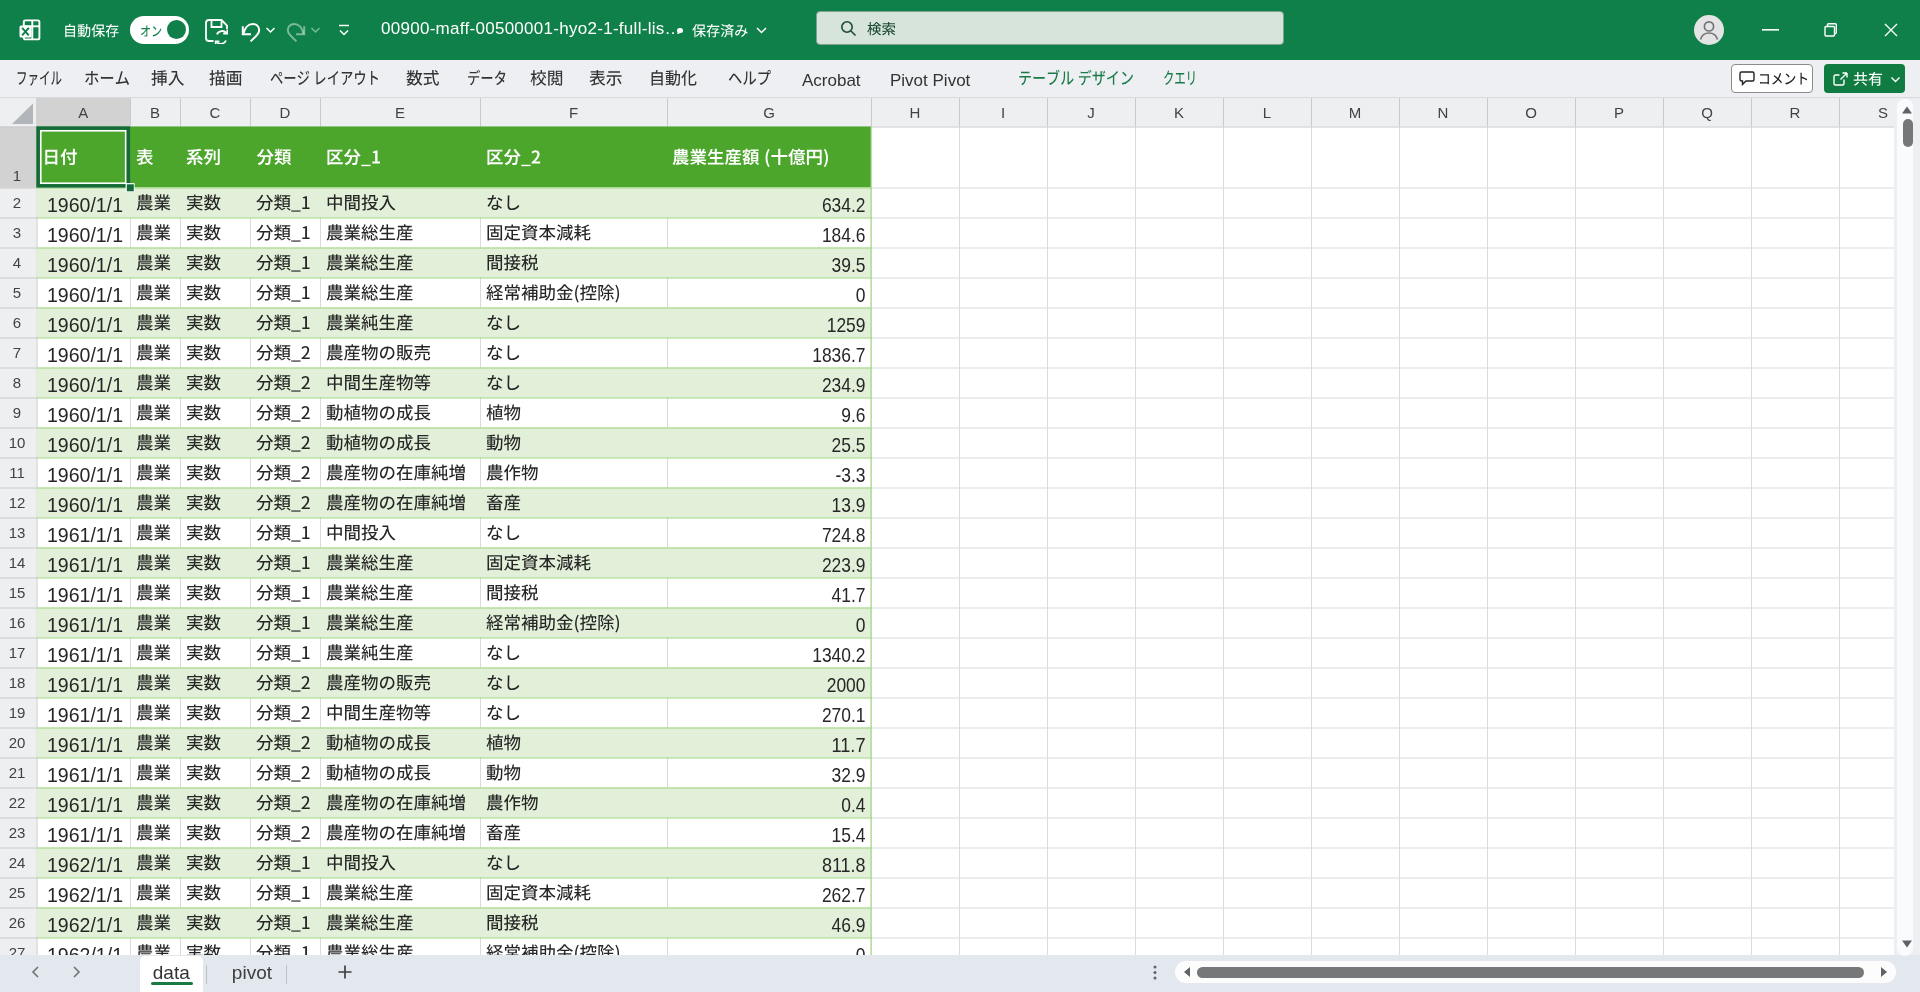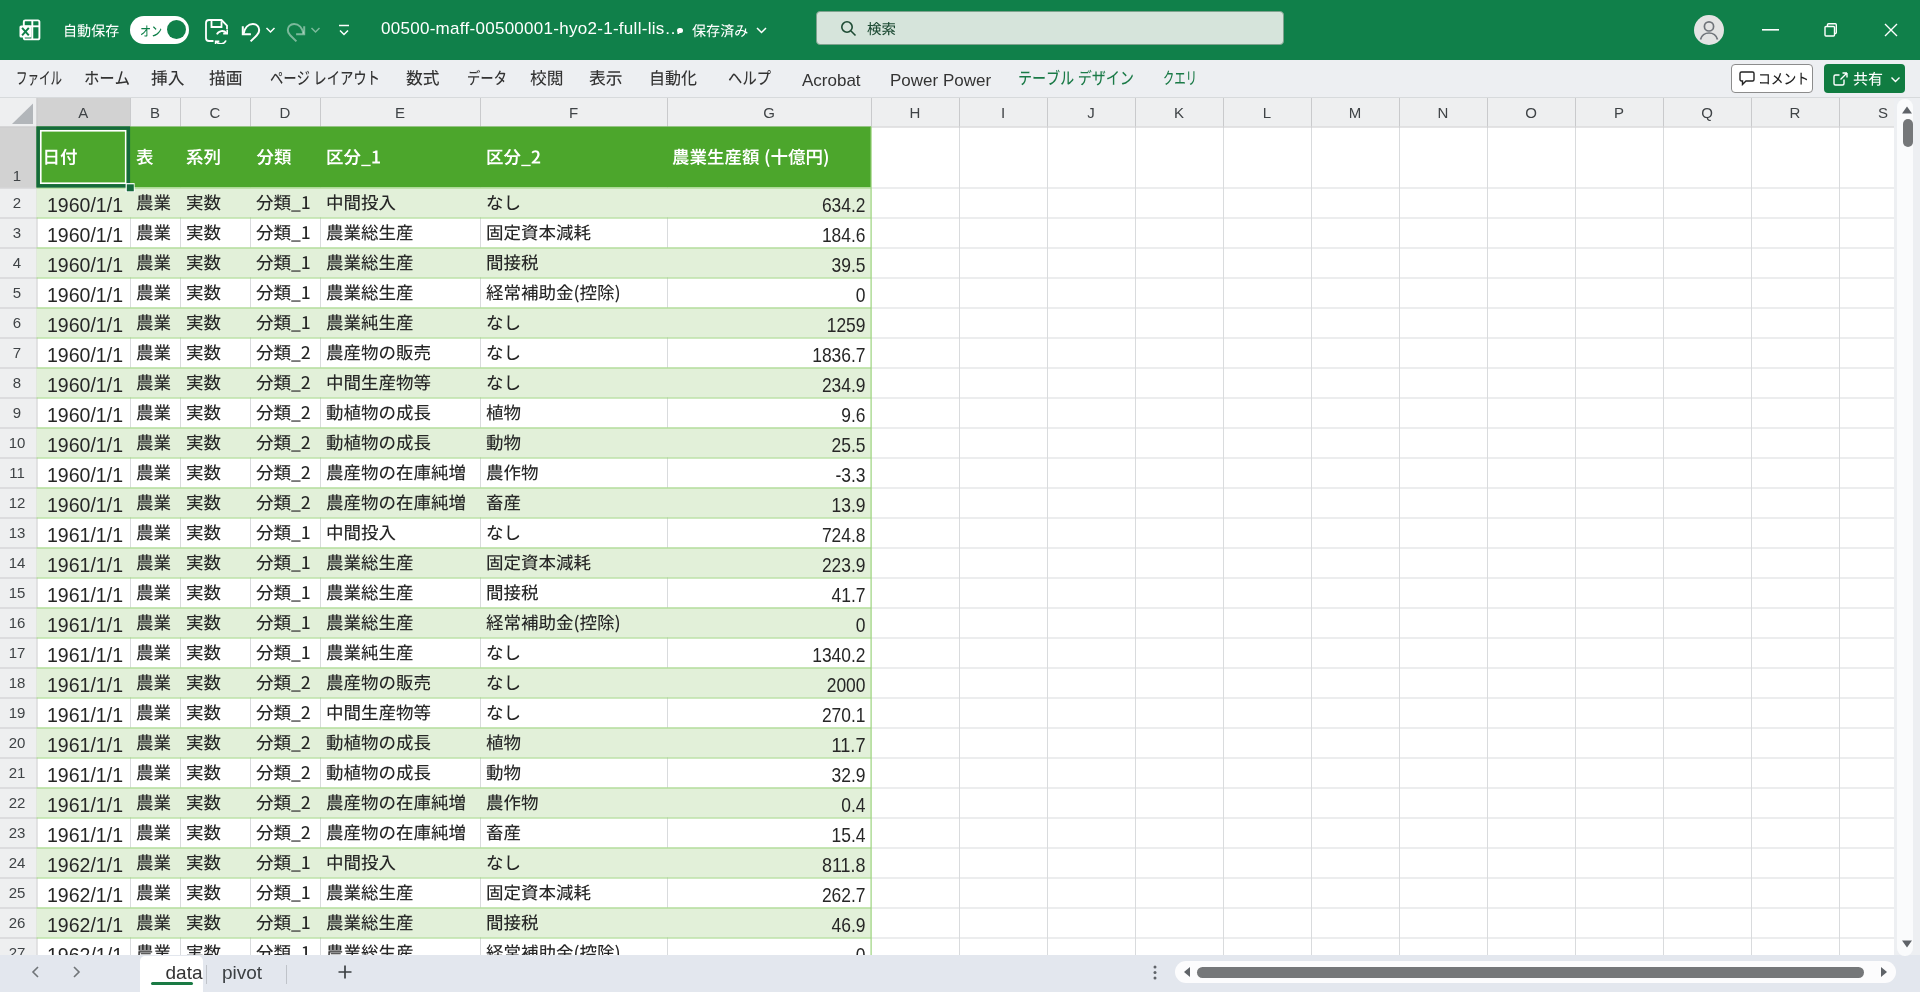--- a/index.html
+++ b/index.html
@@ -1188,21 +1188,21 @@
 <path d="M20.2 7.2 V15.3 H12.1"></path>
     <path d="M19.4 14.6 C18.4 9 14.8 4.9 10.1 4.9 C6.1 4.9 3.8 8.1 3.8 11 C3.8 13.1 4.7 14.9 6.2 16.3 L12.4 22.4"></path>
   </svg>
 <svg style="position:absolute;left:310px;top:26px" width="11" height="8" viewBox="0 0 11 8" fill="none" stroke="rgba(255,255,255,.45)" stroke-width="1.5">
     <path d="M1.5 2 L5.5 6 L9.5 2"></path>
   </svg>
 <svg style="position:absolute;left:336px;top:23px" width="16" height="15" viewBox="0 0 16 15" fill="none" stroke="#fff" stroke-width="1.5">
     <path d="M3 2.5 H13"></path>
     <path d="M4 7.5 L8 11.5 L12 7.5"></path>
   </svg>
-<div style="position:absolute;left:381px;top:19px;font-size:17px;color:#fff;white-space:nowrap;letter-spacing:0.28px">00500-maff-00500001-hyo2-1-full-lis…</div>
+<div style="position:absolute;left:381px;top:19px;font-size:17px;color:#fff;white-space:nowrap;letter-spacing:0.28px">00900-maff-00500001-hyo2-1-full-lis…</div>
 <div style="position:absolute;left:677px;top:27.5px;width:5.5px;height:5.5px;border-radius:50%;background:#fff"></div>
 <svg style="position:absolute;left:692.0px;top:22.9px;overflow:visible" width="56.3" height="16.8" viewBox="0 0 56.3 16.8">
     <g fill="#fff" transform="translate(0,13.1) scale(0.01407,-0.01450)">
       <use href="#g72"></use>
       <use href="#g73" x="1000"></use>
       <use href="#g76" x="2000"></use>
       <use href="#g77" x="3000"></use>
     </g>
   </svg>
 <svg style="position:absolute;left:755px;top:26px" width="13" height="9" viewBox="0 0 13 9" fill="none" stroke="#fff" stroke-width="1.5">
@@ -1307,21 +1307,21 @@
     </g>
   </svg>
 <svg style="position:absolute;left:728.0px;top:69.2px;overflow:visible" width="43.0" height="19.7" viewBox="0 0 43.0 19.7">
     <g fill="#333" transform="translate(0,15.3) scale(0.01433,-0.01700)">
       <use href="#g104"></use>
       <use href="#g83" x="1000"></use>
       <use href="#g105" x="2000"></use>
     </g>
   </svg>
 <div style="position:absolute;left:802px;top:71px;font-size:17px;color:#333">Acrobat</div>
-<div style="position:absolute;left:890px;top:71px;font-size:17px;color:#333">Power Power</div>
+<div style="position:absolute;left:890px;top:71px;font-size:17px;color:#333">Pivot Pivot</div>
 <svg style="position:absolute;left:1017.5px;top:69.2px;overflow:visible" width="116.0" height="19.7" viewBox="0 0 116.0 19.7">
     <g fill="#1A7A47" transform="translate(0,15.3) scale(0.01404,-0.01700)">
       <use href="#g106"></use>
       <use href="#g85" x="1000"></use>
       <use href="#g107" x="2000"></use>
       <use href="#g83" x="3000"></use>
       <use href="#g97" x="4260"></use>
       <use href="#g108" x="5260"></use>
       <use href="#g82" x="6260"></use>
       <use href="#g75" x="7260"></use>
@@ -1361,24 +1361,24 @@
     <path d="M1.5 1.5 L5.5 5.5 L9.5 1.5"></path>
   </svg>
 <div style="position:absolute;left:0;top:955px;width:1920px;height:37px;background:#E3E7EE"></div>
 <svg style="position:absolute;left:29px;top:965px" width="13" height="14" viewBox="0 0 13 14" fill="none" stroke="#707478" stroke-width="1.6">
     <path d="M9 2 L4 7 L9 12"></path>
   </svg>
 <svg style="position:absolute;left:70px;top:965px" width="13" height="14" viewBox="0 0 13 14" fill="none" stroke="#707478" stroke-width="1.6">
     <path d="M4 2 L9 7 L4 12"></path>
   </svg>
 <div style="position:absolute;left:140px;top:956px;width:62.5px;height:36px;background:#fff;border-radius:5px 5px 0 0"></div>
-<div style="position:absolute;left:140px;top:962px;width:62.5px;height:24px;font-size:19px;color:#333;text-align:right">data</div>
+<div style="position:absolute;left:140px;top:962px;width:62.5px;height:24px;font-size:19px;color:#333;text-align:center">data</div>
 <div style="position:absolute;left:151px;top:981.5px;width:41.5px;height:3.5px;background:#1A7A44;border-radius:2px"></div>
 <div style="position:absolute;left:206px;top:965px;width:1px;height:19px;background:#BFC3C9"></div>
-<div style="position:absolute;left:222px;top:962px;width:50px;height:24px;font-size:19px;color:#3C4043;text-align:left">pivot</div>
+<div style="position:absolute;left:222px;top:962px;width:50px;height:24px;font-size:19px;color:#3C4043;text-align:right">pivot</div>
 <div style="position:absolute;left:286px;top:965px;width:1px;height:19px;background:#BFC3C9"></div>
 <svg style="position:absolute;left:337px;top:964px" width="16" height="16" viewBox="0 0 16 16" fill="none" stroke="#3C4043" stroke-width="1.7">
     <path d="M8 1.5 V14.5 M1.5 8 H14.5"></path>
   </svg>
 <svg style="position:absolute;left:1152px;top:964px" width="6" height="17" viewBox="0 0 6 17" fill="#5F6368">
     <circle cx="3" cy="3" r="1.5"></circle>
     <circle cx="3" cy="8.5" r="1.5"></circle>
     <circle cx="3" cy="14" r="1.5"></circle>
   </svg>
 <div style="position:absolute;left:1175px;top:961px;width:721px;height:22px;background:#FCFCFD;border-radius:11px"></div>

